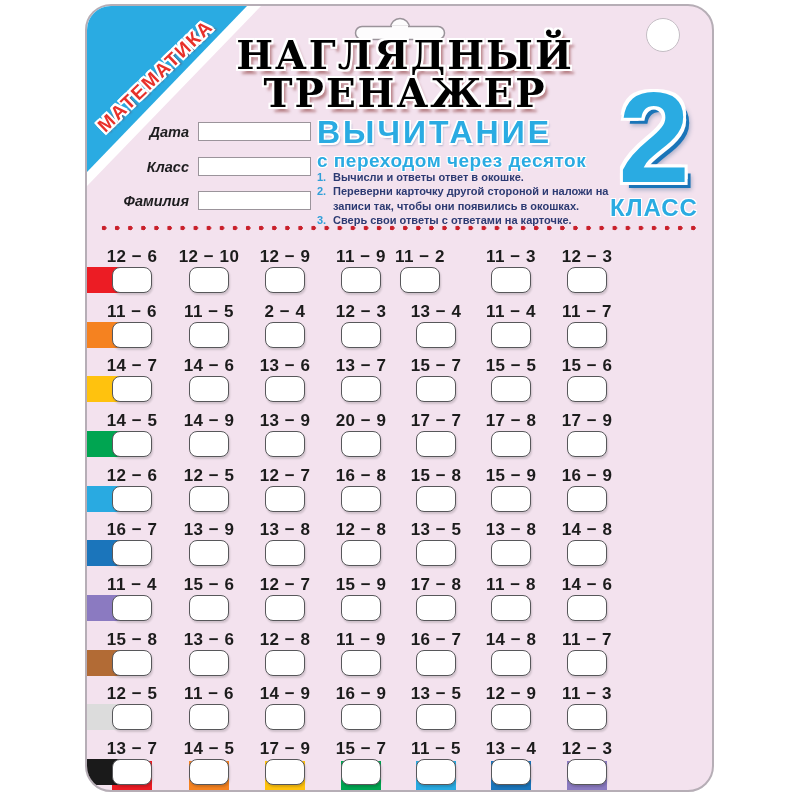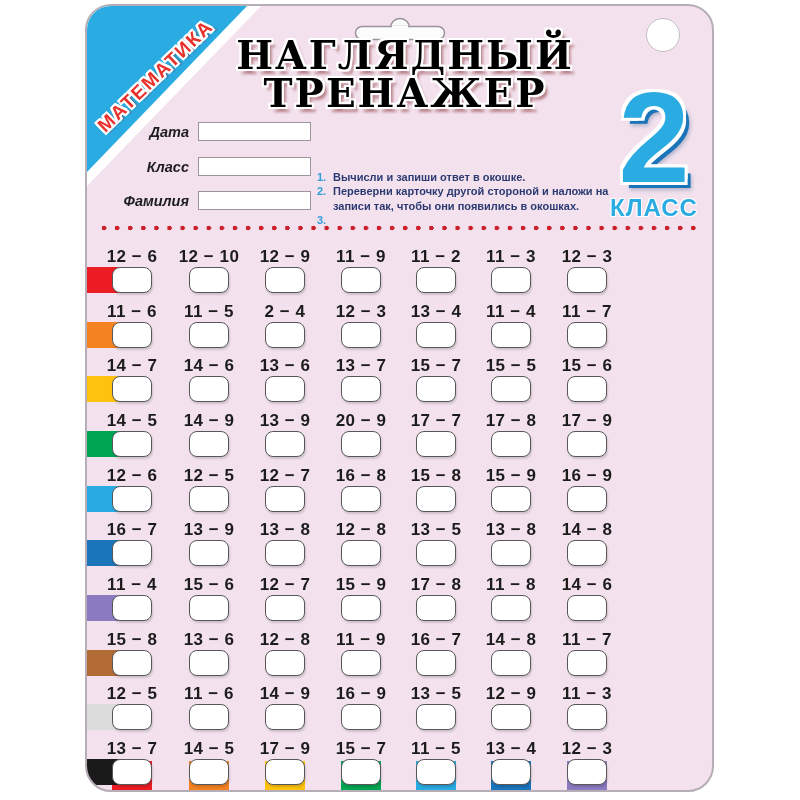--- a/index.html
+++ b/index.html
@@ -70,32 +70,37 @@
     <rect x="1.5" y="10.5" width="89" height="13" rx="6.5" fill="#fdfcfd" stroke="#9a939a" stroke-width="1.5"></rect>
     <rect x="38" y="9.8" width="16" height="4" fill="#fdfcfd"></rect>
   </svg>
   <div class="hole"></div>
 
   <div class="title">
     <div>НАГЛЯДНЫЙ</div>
     <div>ТРЕНАЖЕР</div>
   </div>
 
+  <div class="subj">
+    <div class="subj-title">ВЫЧИТАНИЕ</div>
+    <div class="subj-sub">с переходом через десяток</div>
+  </div>
 
   <div class="instr">
       <div class="instr-item">
         <span class="instr-num">1.</span>
-        <span>Вычисли и запиши ответ в окошке.</span>
+        <span>Вычисли и ответы ответ в окошке.</span>
       </div>
       <div class="instr-item">
         <span class="instr-num">2.</span>
         <span>Переверни карточку другой стороной и наложи на записи так, чтобы они появились в окошках.</span>
       </div>
       <div class="instr-item">
         <span class="instr-num">3.</span>
+        <span>Сверь свои ответы с ответами на карточке.</span>
       </div>
     </div>
 
   <div class="grade-num">2</div>
   <div class="grade-label">КЛАСС</div>
 
   <div id="form-fields">
       <div class="form-row" style="top: 116px;">
         <div class="form-label">Дата</div>
         <div class="form-box"></div>
@@ -130,21 +135,21 @@
         <div class="abox"></div>
       </div>
       <div class="cell" style="left: 160px; top: 241px;">
         <div class="plabel">12 − 9</div>
         <div class="abox"></div>
       </div>
       <div class="cell" style="left: 236px; top: 241px;">
         <div class="plabel">11 − 9</div>
         <div class="abox"></div>
       </div>
-      <div class="cell" style="left: 311px; top: 241px;">
+      <div class="cell" style="left: 295px; top: 241px;">
         <div class="plabel">11 − 2</div>
         <div class="abox"></div>
       </div>
       <div class="cell" style="left: 386px; top: 241px;">
         <div class="plabel">11 − 3</div>
         <div class="abox"></div>
       </div>
       <div class="cell" style="left: 462px; top: 241px;">
         <div class="plabel">12 − 3</div>
         <div class="abox"></div>

